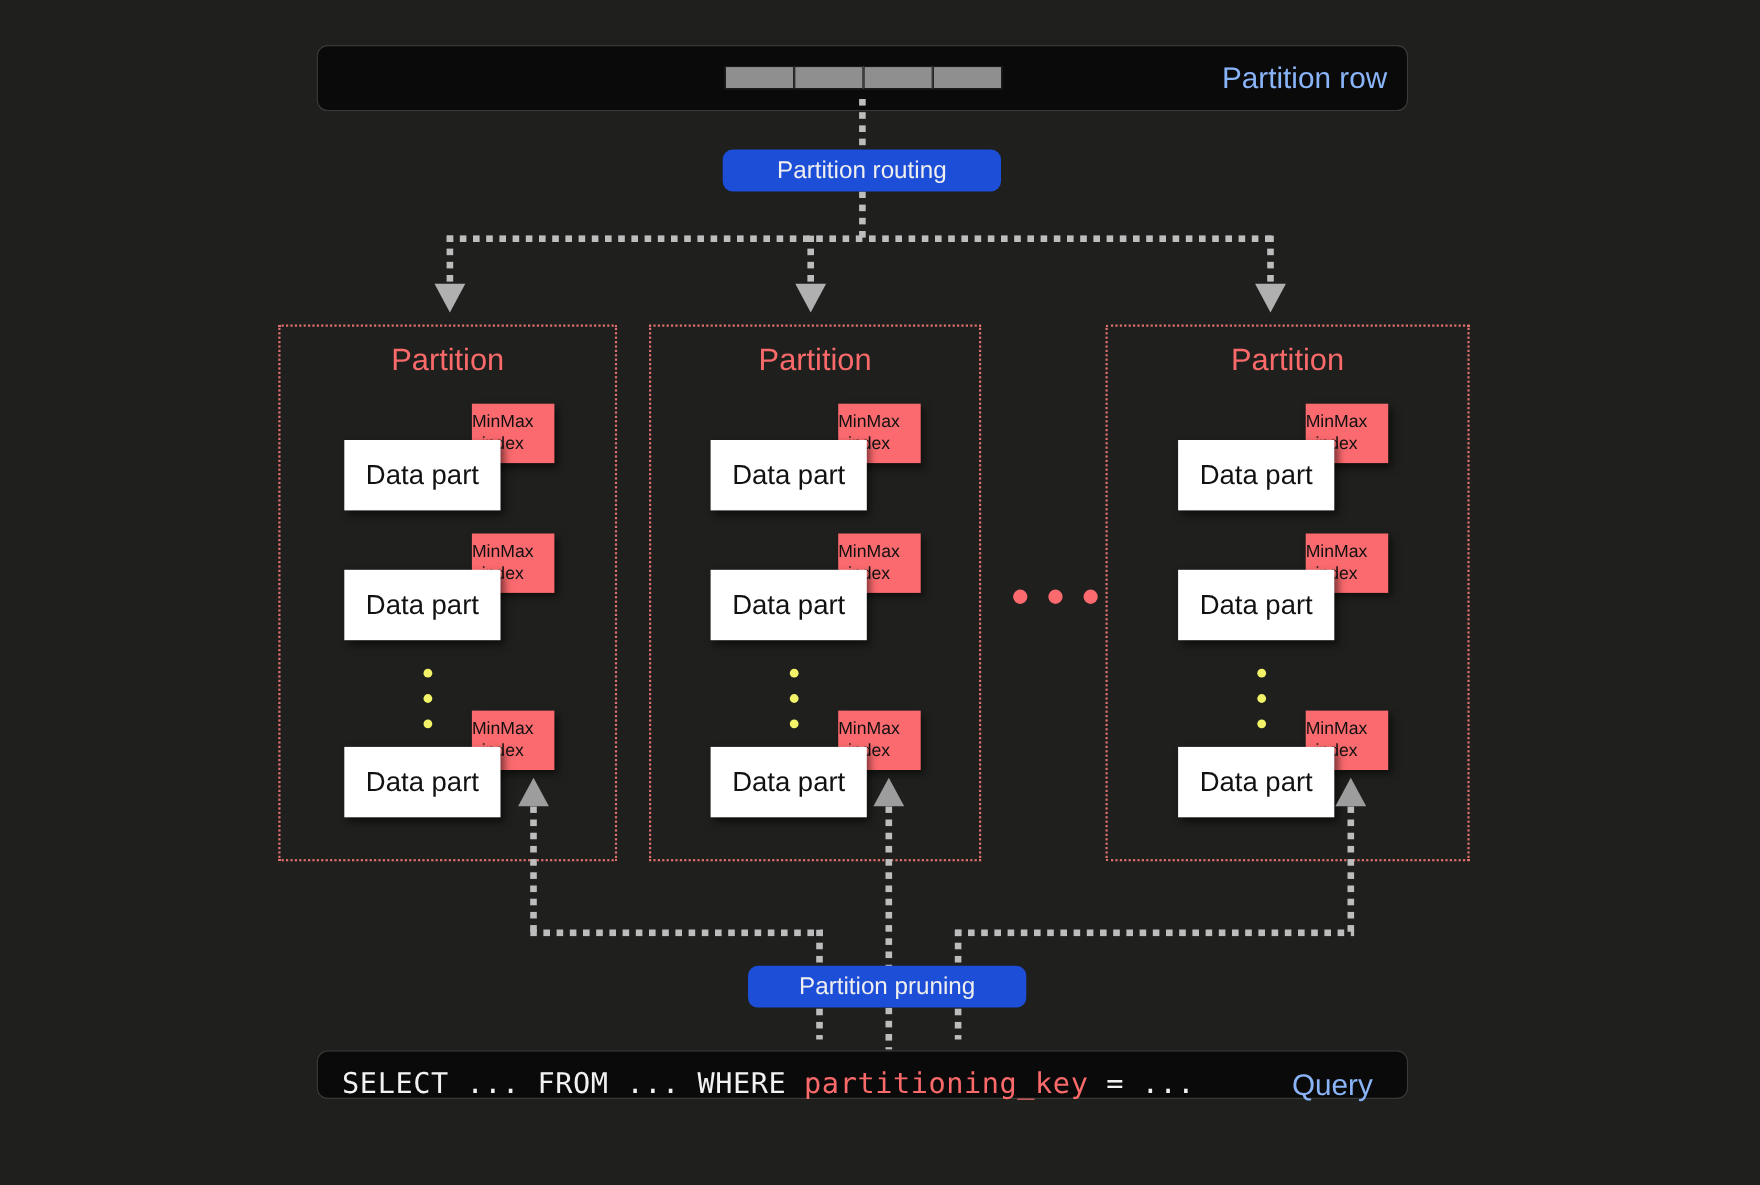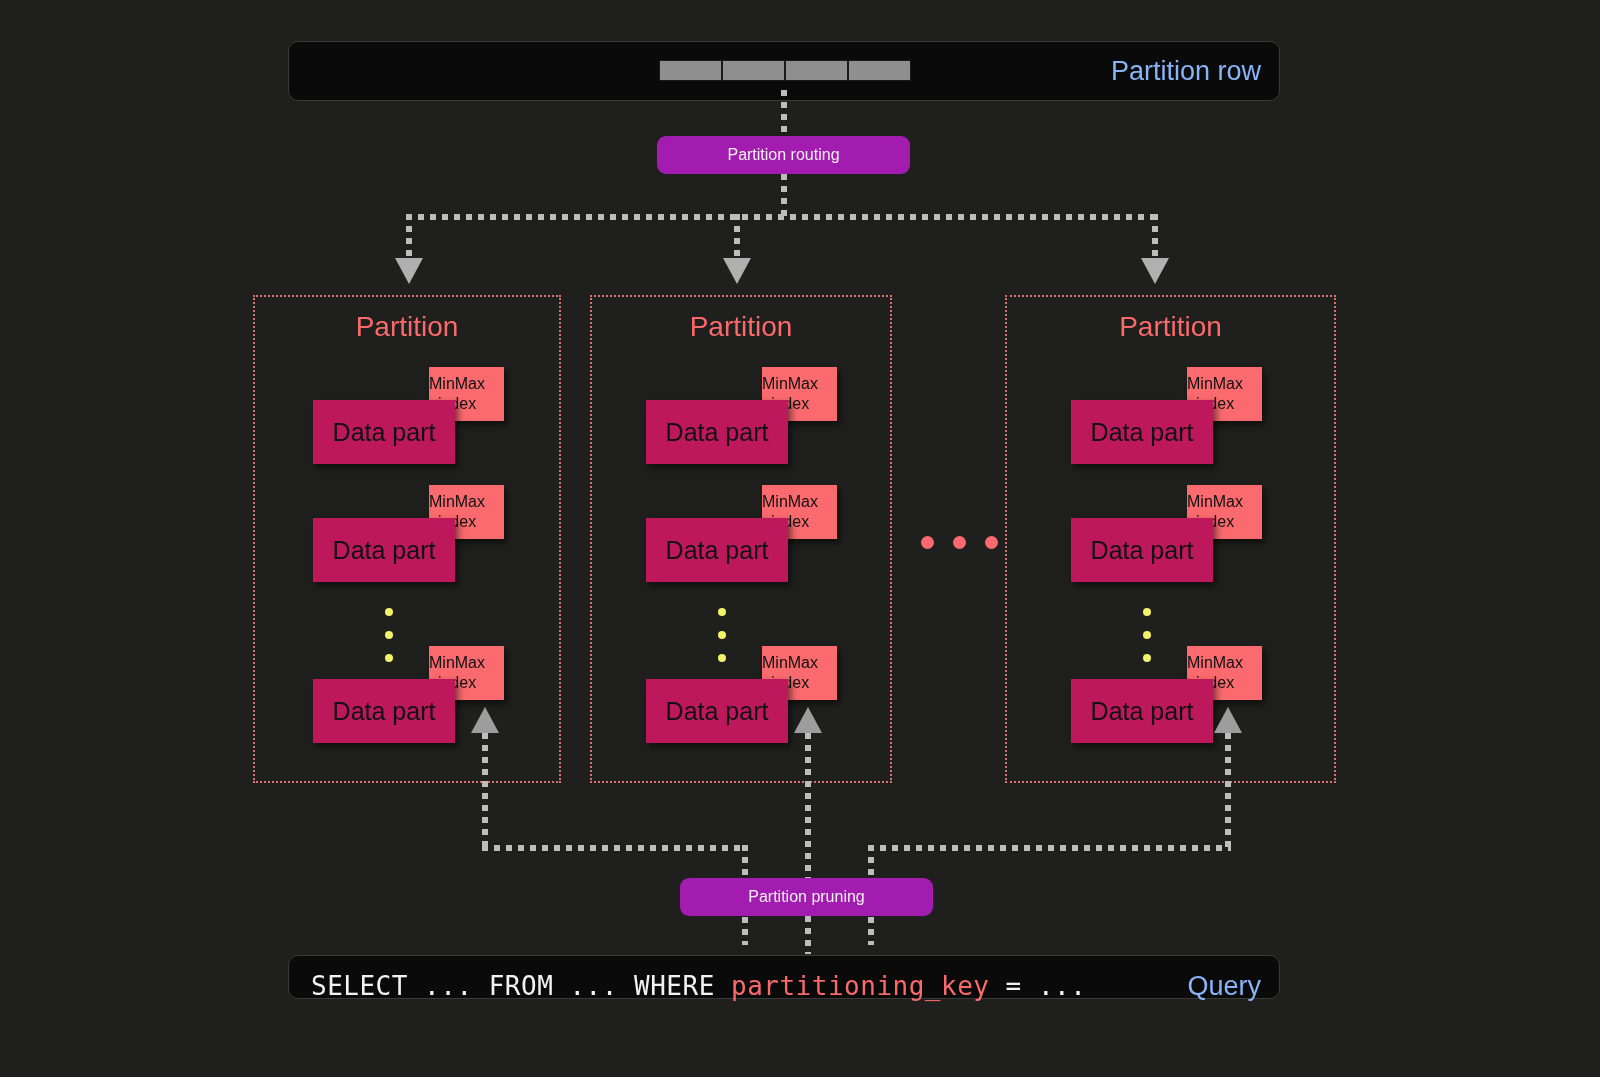--- a/index.html
+++ b/index.html
@@ -22,21 +22,21 @@
   #query-bar{left:288px;top:955px;width:992px;height:44px;}
 
   .bar-label{
     position:absolute;
     color:#8ab4f8;
     font-size:27px;
     line-height:1;
     white-space:nowrap;
   }
   #inserted-row-label{right:18px;top:16px;}
-  #query-label{right:18px;top:17px;}
+  #query-label{right:31px;top:17px;}
 
   
   .row-cells{
     position:absolute;left:658px;top:60px;
     display:flex;
   }
   .row-cell{
     width:63px;height:21px;
     background:#8f8f8f;
     border:1px solid #1a1a1a;
@@ -50,24 +50,24 @@
     font-size:26px;
     color:#f2f2f2;
     letter-spacing:0.5px;
     white-space:nowrap;
   }
   #query-key{color:#fa6a6a;}
 
   
   .pill{
     position:absolute;
-    background:#a21caf;
+    background:#1d4ed8;
     border-radius:9px;
     color:#efefef;
-    font-size:16px;
+    font-size:22px;
     display:flex;align-items:center;justify-content:center;
     box-sizing:border-box;
     z-index:6;
   }
   #partition-routing-box{left:657px;top:136px;width:253px;height:38px;}
   #partition-pruning-box{left:680px;top:878px;width:253px;height:38px;}
 
   
   .partition{
     position:absolute;
@@ -84,21 +84,21 @@
     text-align:center;
     color:#fa6a6a;
     font-size:28px;
   }
 
   
   .part-group{position:absolute;}
   .data-part{
     position:absolute;
     width:142px;height:64px;
-    background:#be185d;
+    background:#ffffff;
     color:#111;
     font-size:25px;
     display:flex;align-items:center;justify-content:center;
     box-shadow:3px 4px 7px rgba(0,0,0,.55);
     z-index:3;
   }
   .minmax{
     position:absolute;
     width:75px;height:54px;
     background:#fb6a6e;

